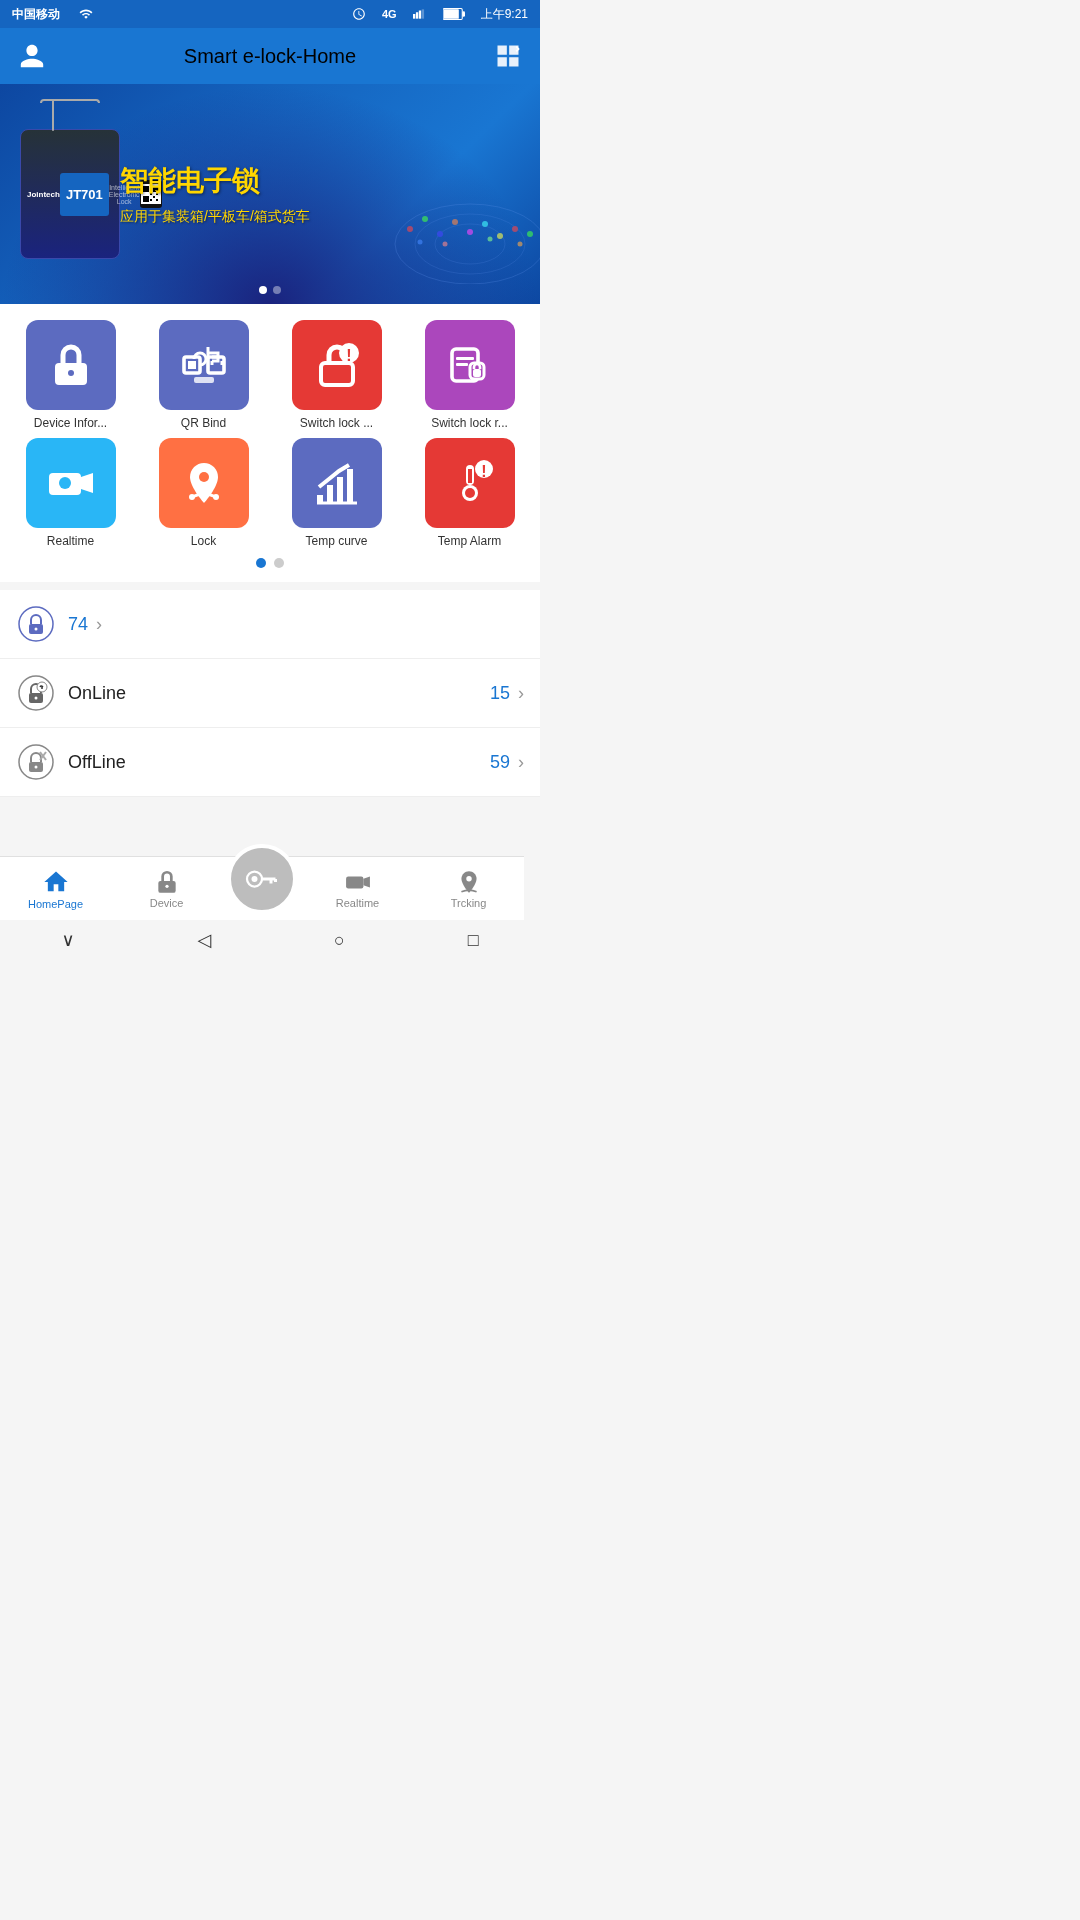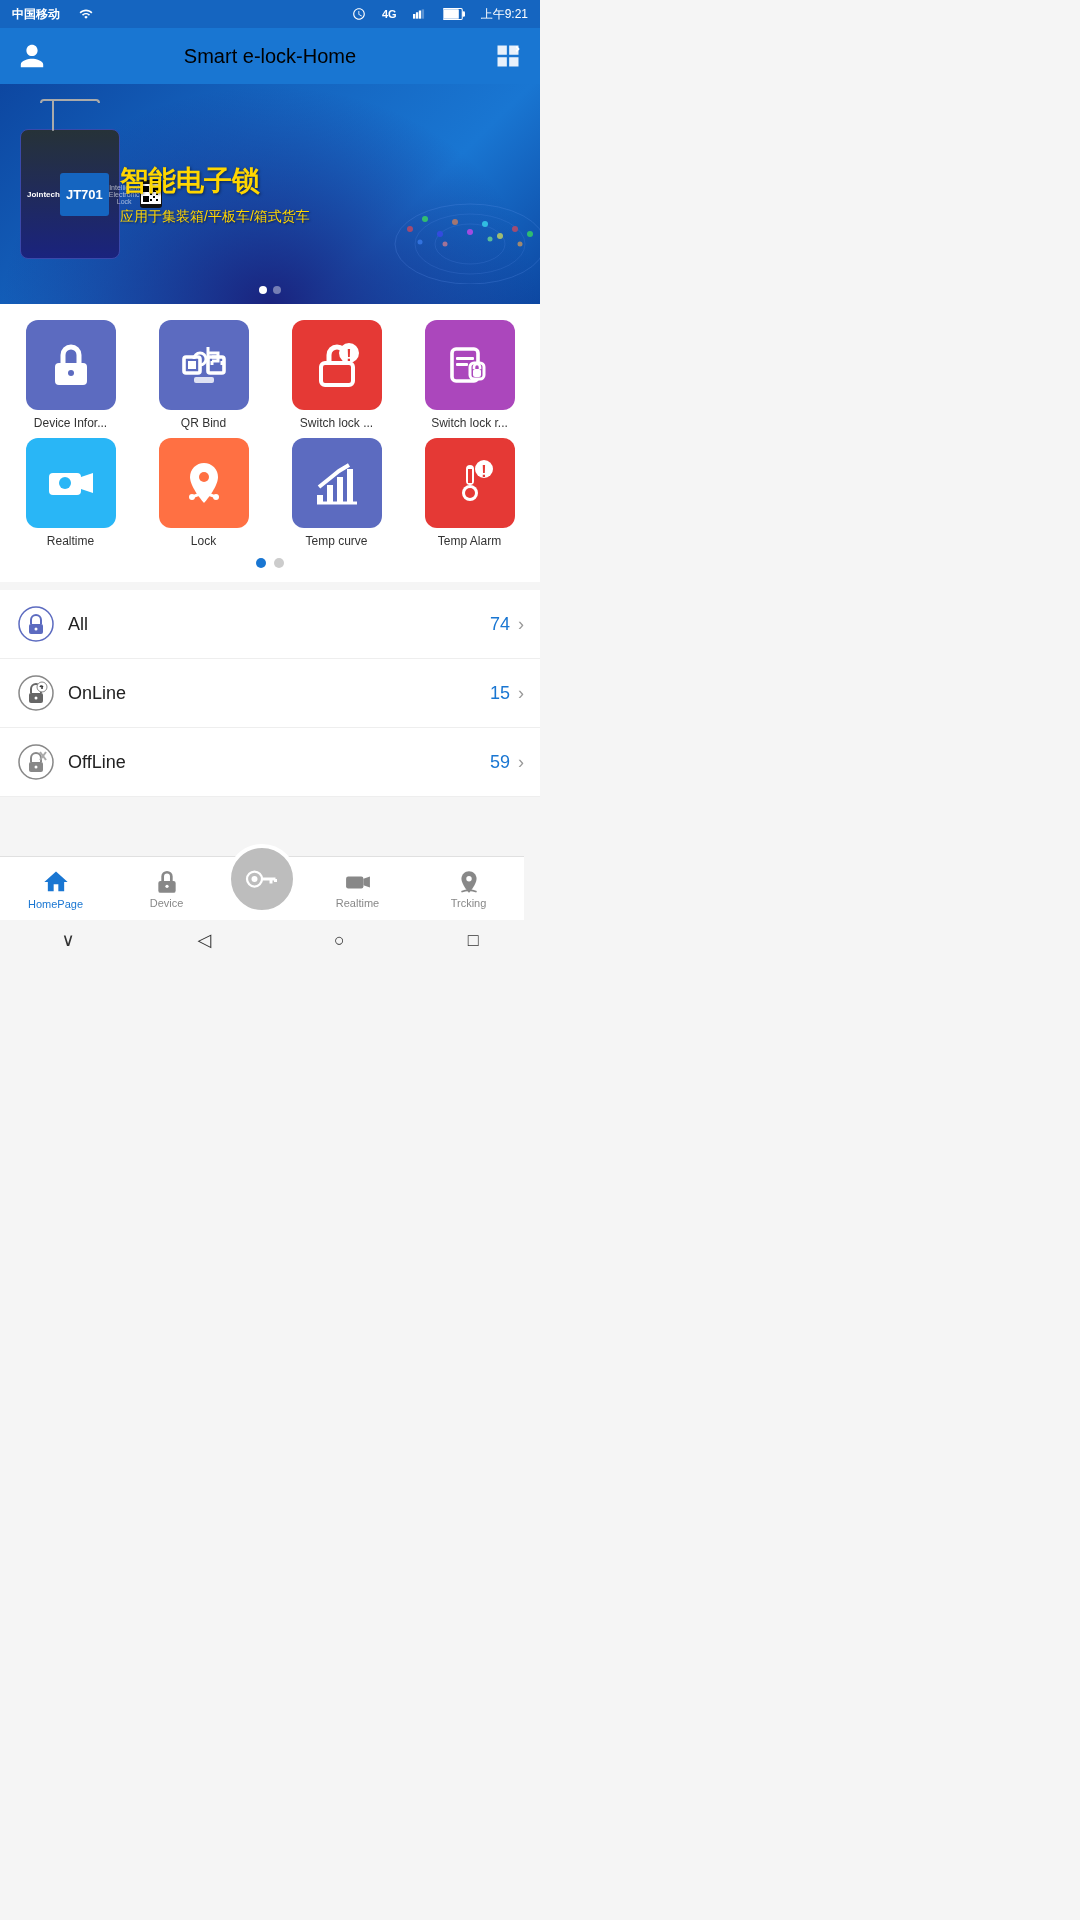--- a/index.html
+++ b/index.html
@@ -470,21 +470,20 @@
 
   <div class="device-row">
     <div class="device-row-icon">
       <svg width="36" height="36" viewBox="0 0 36 36">
         <circle cx="18" cy="18" r="17" stroke="#5C6BC0" stroke-width="1.5" fill="none"></circle>
         <rect x="11" y="18" width="14" height="10" rx="2" fill="#5C6BC0"></rect>
         <path d="M13 18V14a5 5 0 0 1 10 0v4" stroke="#5C6BC0" stroke-width="2" fill="none"></path>
         <circle cx="18" cy="23" r="1.5" fill="white"></circle>
       </svg>
     </div>
-    <span class="device-row-label">All</span>
     <span class="device-row-count">74</span>
     <span class="chevron">›</span>
   </div>
 
   <div class="device-row">
     <div class="device-row-icon">
       <svg width="36" height="36" viewBox="0 0 36 36">
         <circle cx="18" cy="18" r="17" stroke="#888" stroke-width="1.5" fill="none"></circle>
         <rect x="11" y="18" width="14" height="10" rx="2" fill="#666"></rect>
         <path d="M13 18V14a5 5 0 0 1 10 0v4" stroke="#666" stroke-width="2" fill="none"></path>

